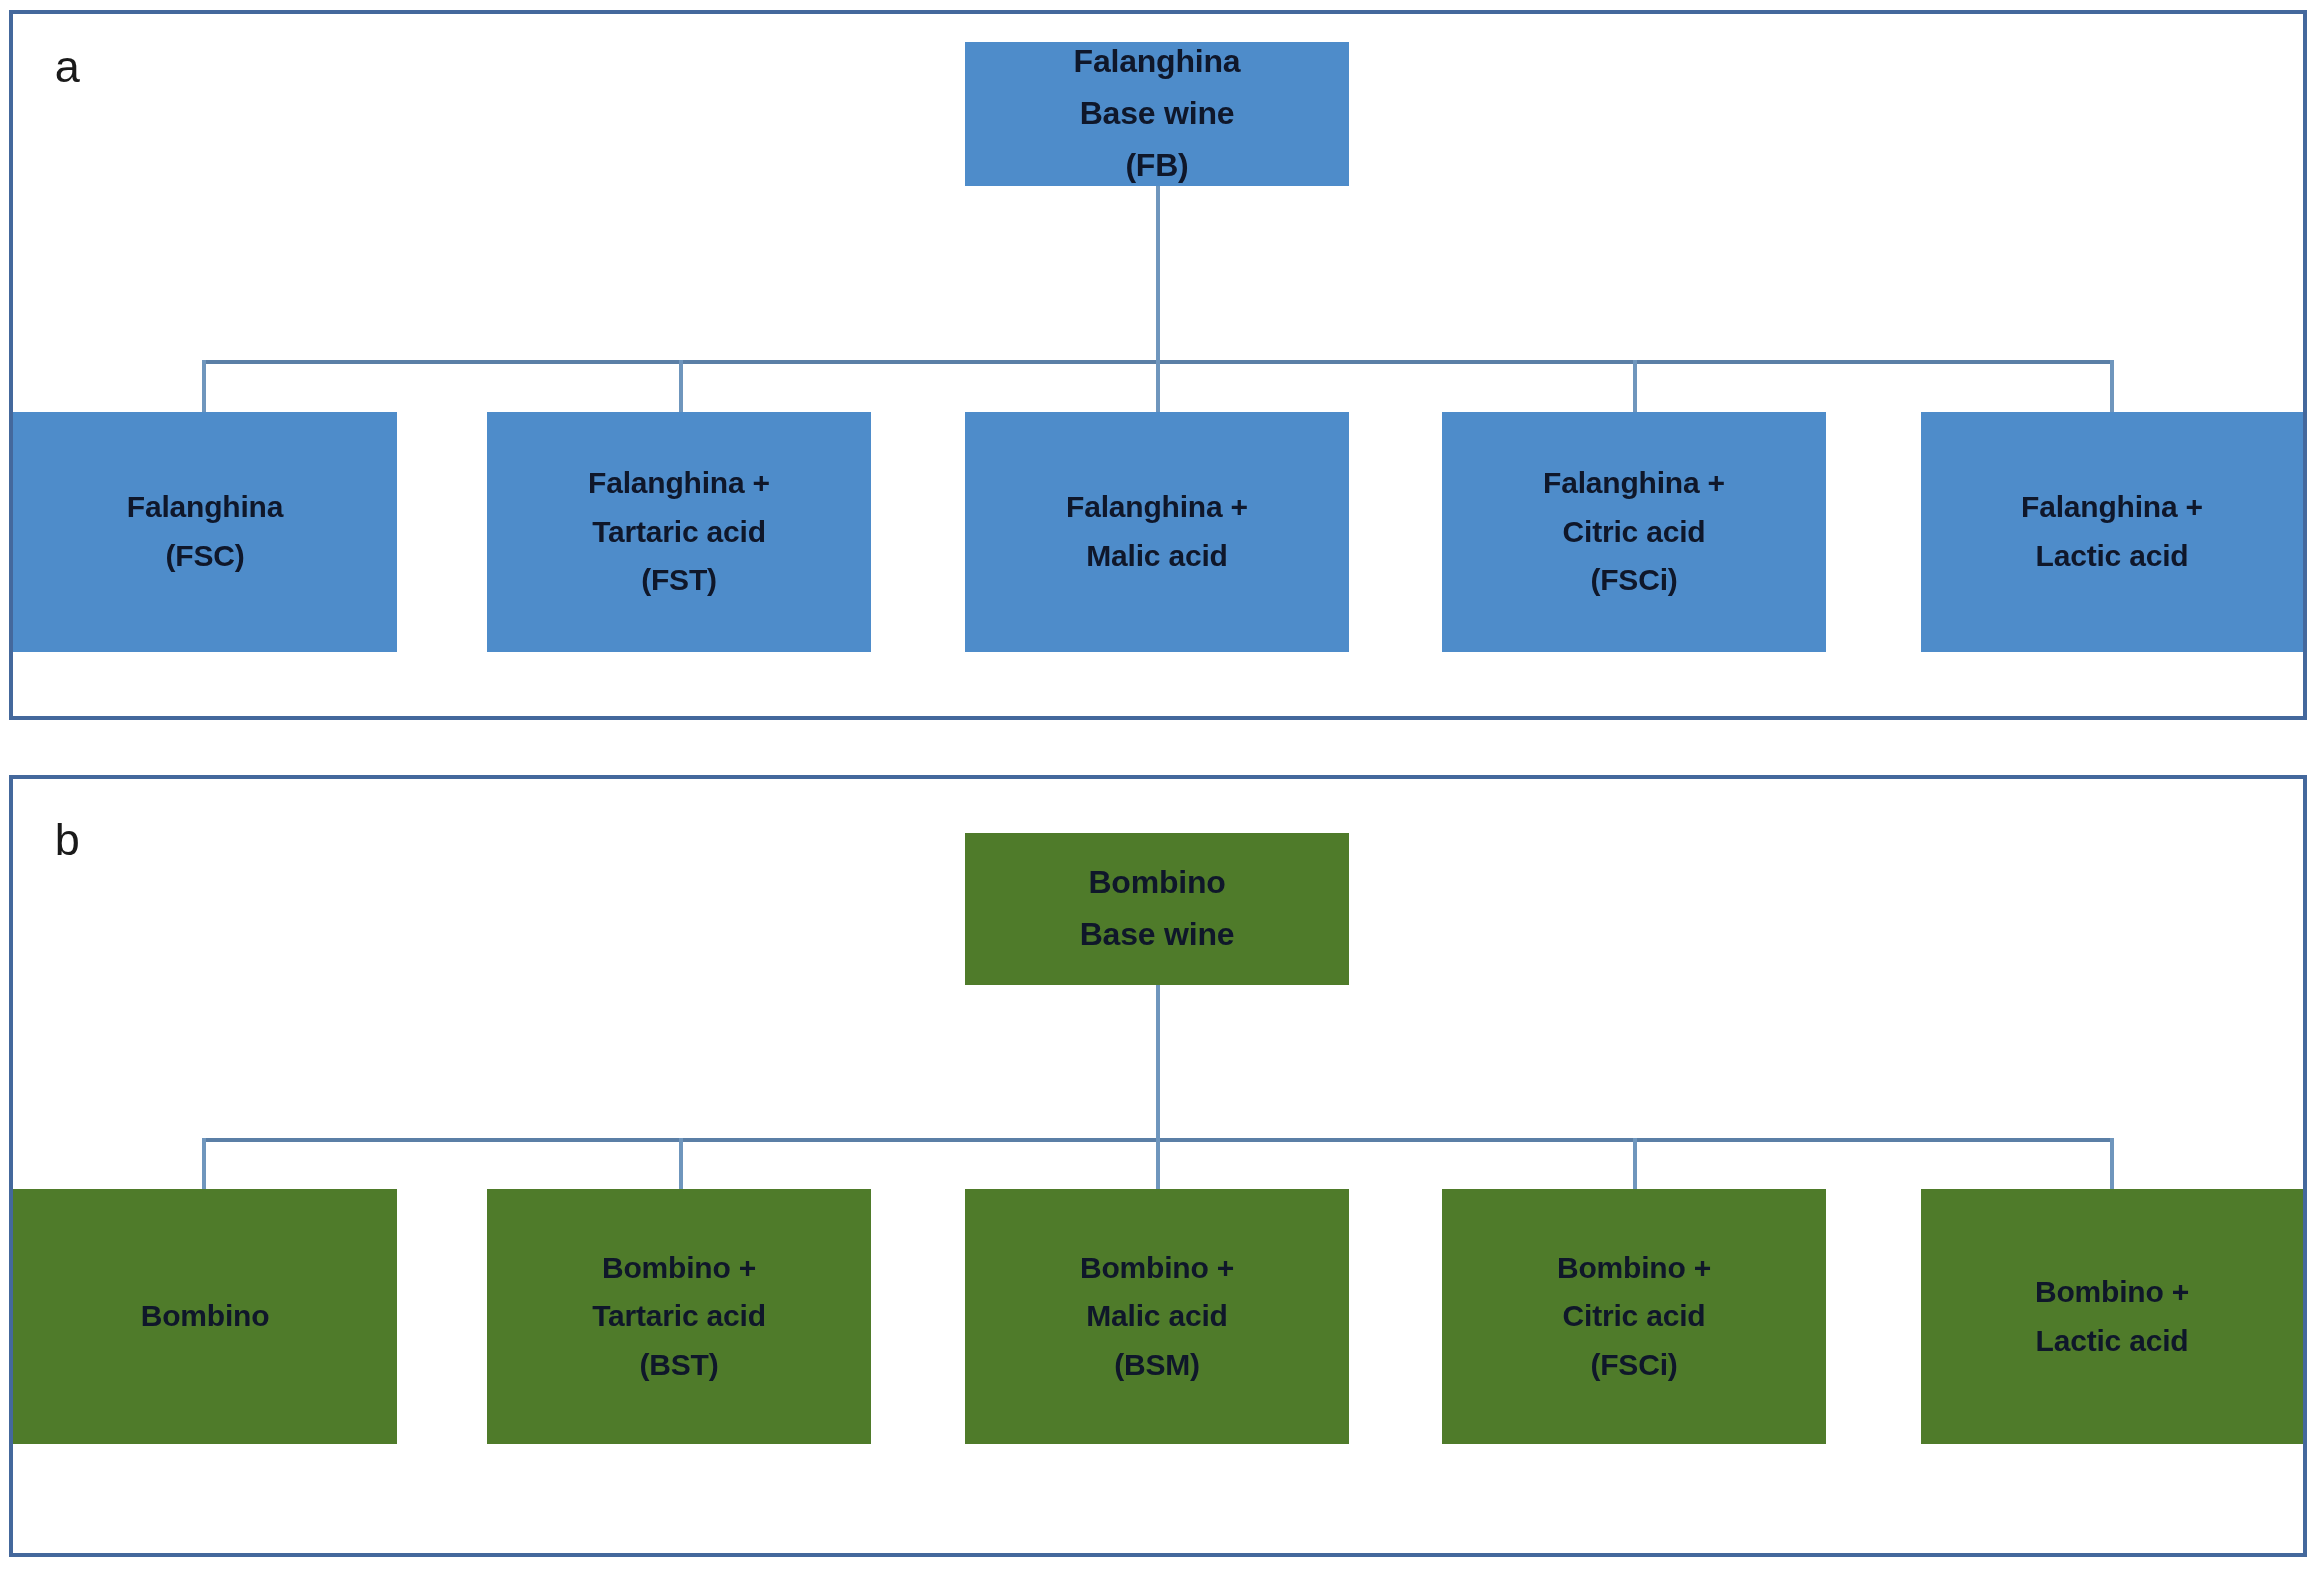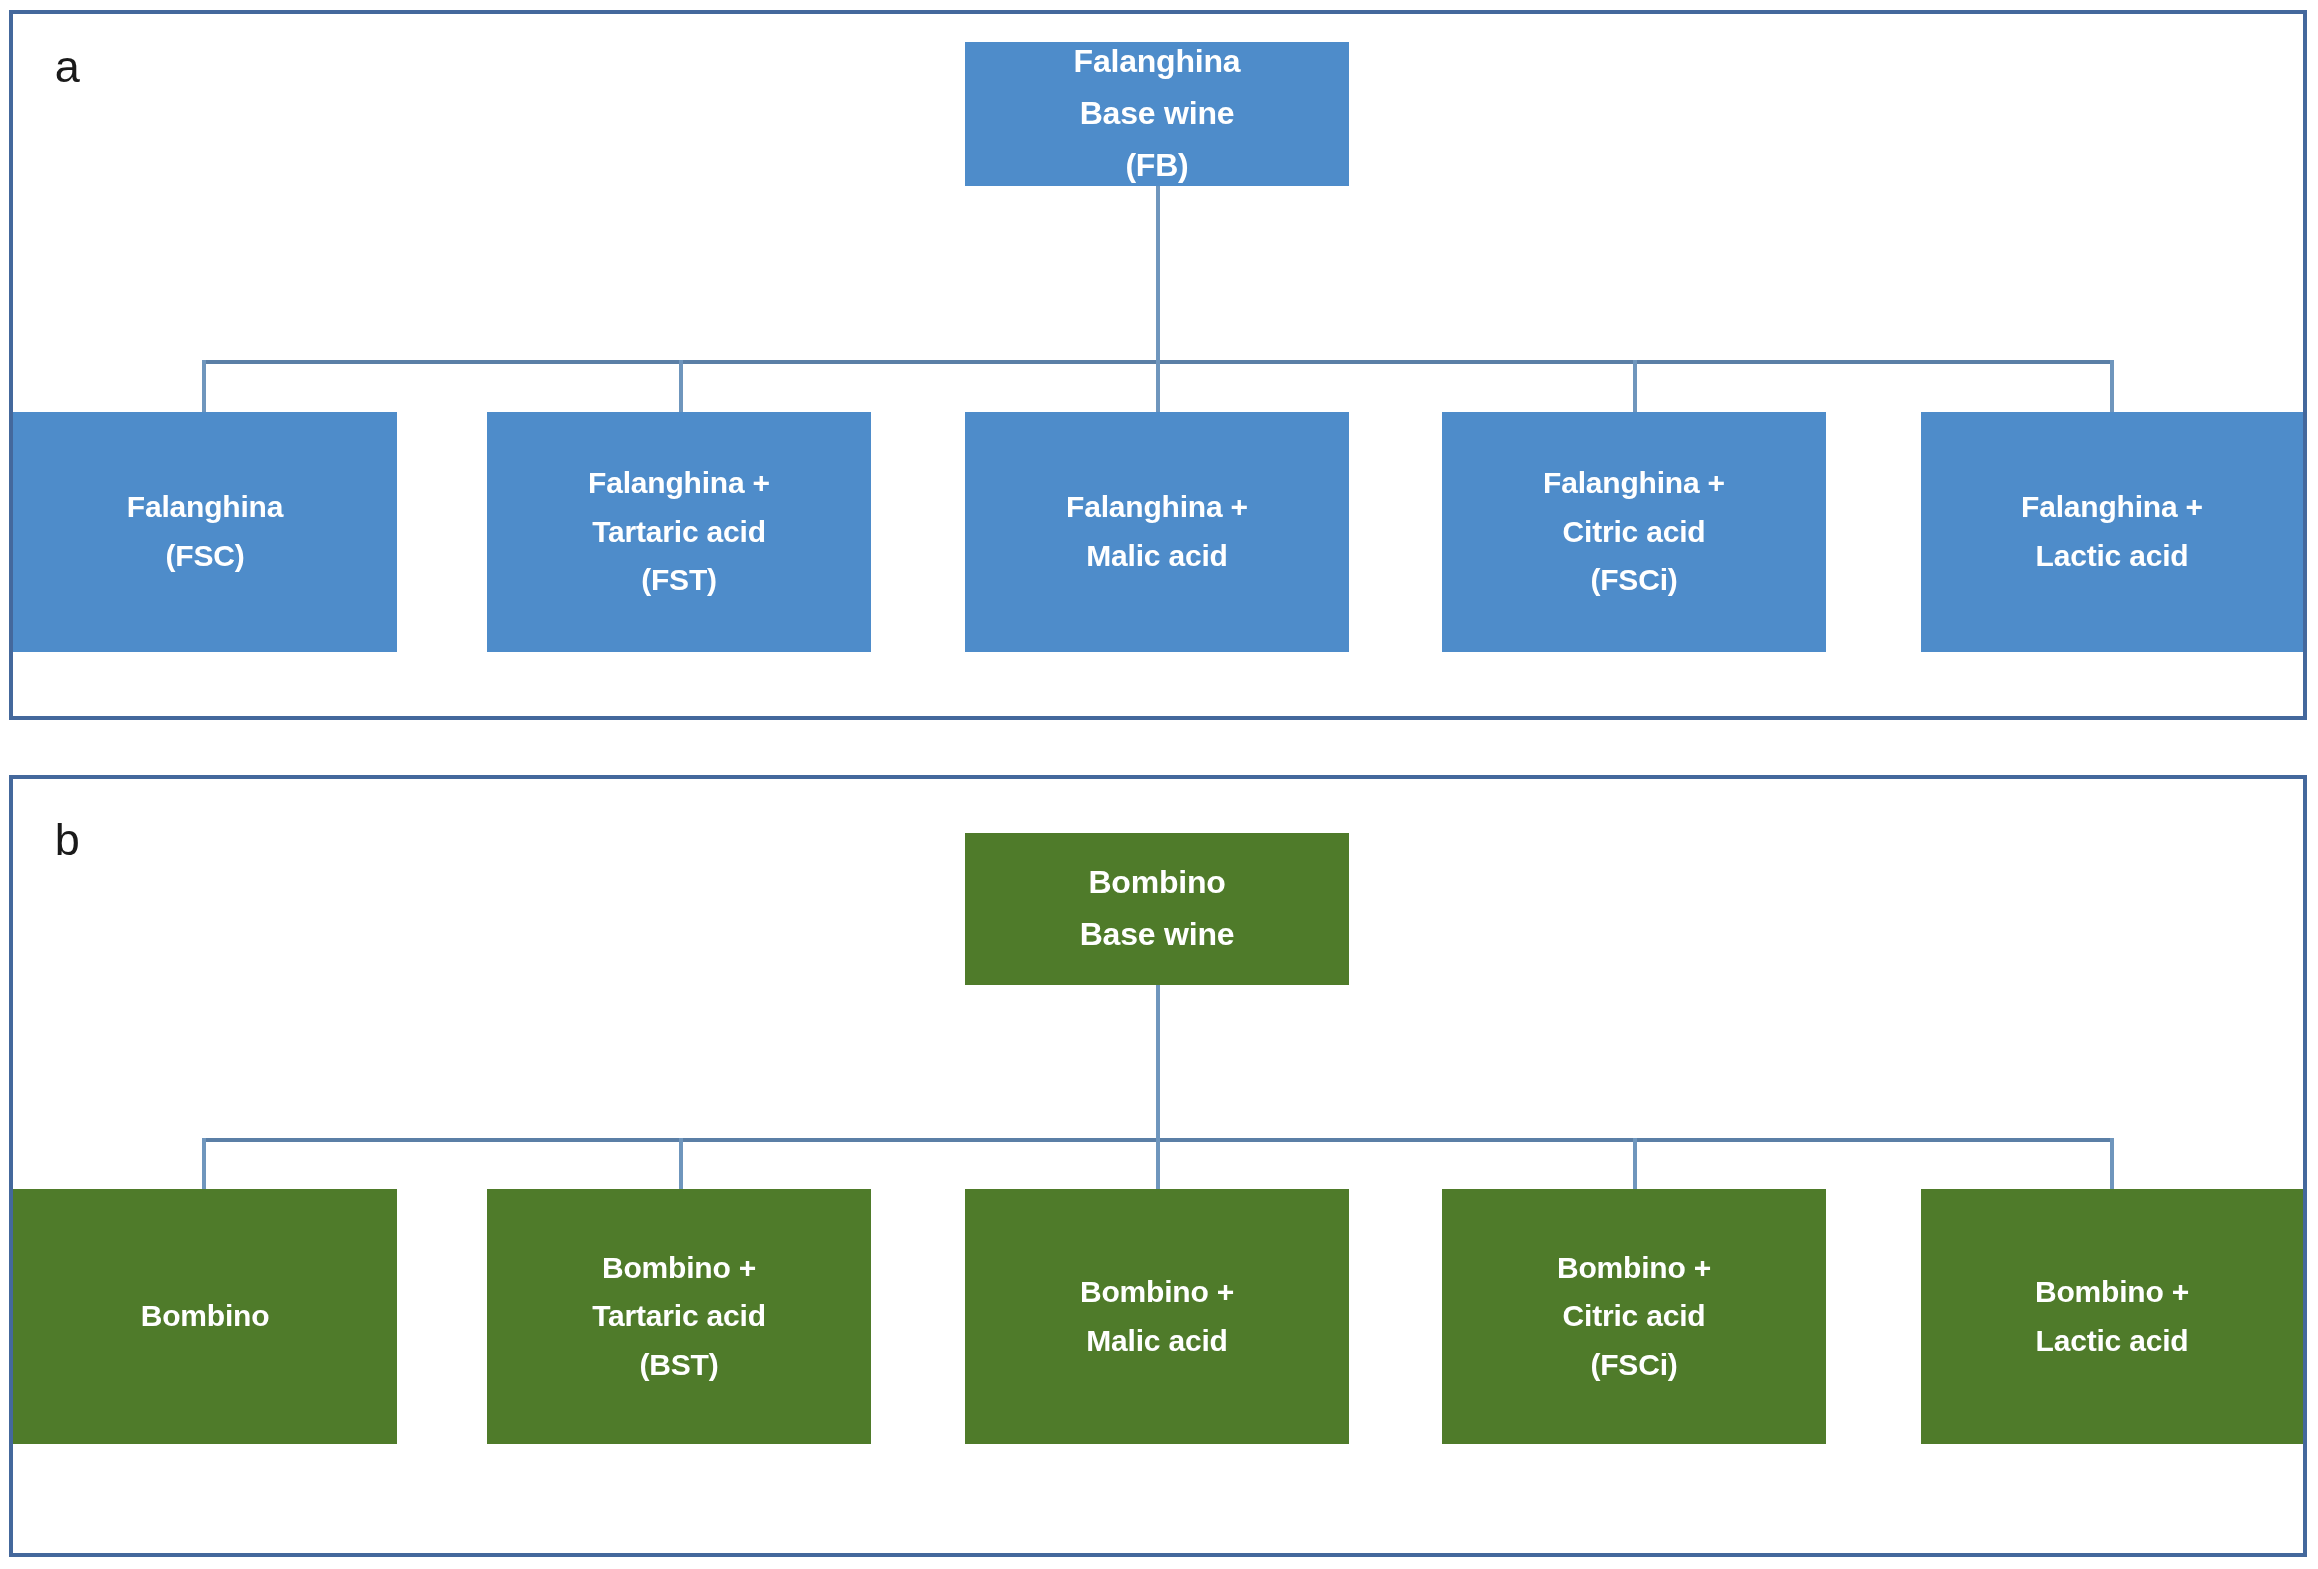--- a/index.html
+++ b/index.html
@@ -14,21 +14,21 @@
     position:absolute;font-size:45px;font-weight:400;color:#1a1a1a;
     font-family:"Liberation Sans","DejaVu Sans",sans-serif;line-height:1;
   }
   .letter-a{left:42px;top:30px;}
   .letter-b{left:42px;top:38px;}
 
   
   .node{
     position:absolute;box-sizing:border-box;
     display:flex;flex-direction:column;align-items:center;justify-content:center;
-    color:#ffffff;font-weight:bold;text-align:center;
+    color:#0f172a;font-weight:bold;text-align:center;
     font-family:"Liberation Sans","DejaVu Sans",sans-serif;
     letter-spacing:-0.2px;
   }
   .node .ln{display:block;width:100%;}
   .blue{background:#4e8cca;}
   .green{background:#4f7b2a;}
 
   .node.base{font-size:32px;line-height:1.62;}
   .node.leaf{font-size:30px;line-height:1.62;}
 
@@ -105,20 +105,21 @@
     <span class="ln">Bombino</span>
   </div>
   <div class="node leaf green" style="left:487px;top:1189px;width:384px;height:255px;">
     <span class="ln">Bombino +</span>
     <span class="ln">Tartaric acid</span>
     <span class="ln">(BST)</span>
   </div>
   <div class="node leaf green" style="left:965px;top:1189px;width:384px;height:255px;">
     <span class="ln">Bombino +</span>
     <span class="ln">Malic acid</span>
+    <span class="ln">(BSM)</span>
   </div>
   <div class="node leaf green" style="left:1442px;top:1189px;width:384px;height:255px;">
     <span class="ln">Bombino +</span>
     <span class="ln">Citric acid</span>
     <span class="ln">(FSCi)</span>
   </div>
   <div class="node leaf green" style="left:1921px;top:1189px;width:382px;height:255px;">
     <span class="ln">Bombino +</span>
     <span class="ln">Lactic acid</span>
   </div>

